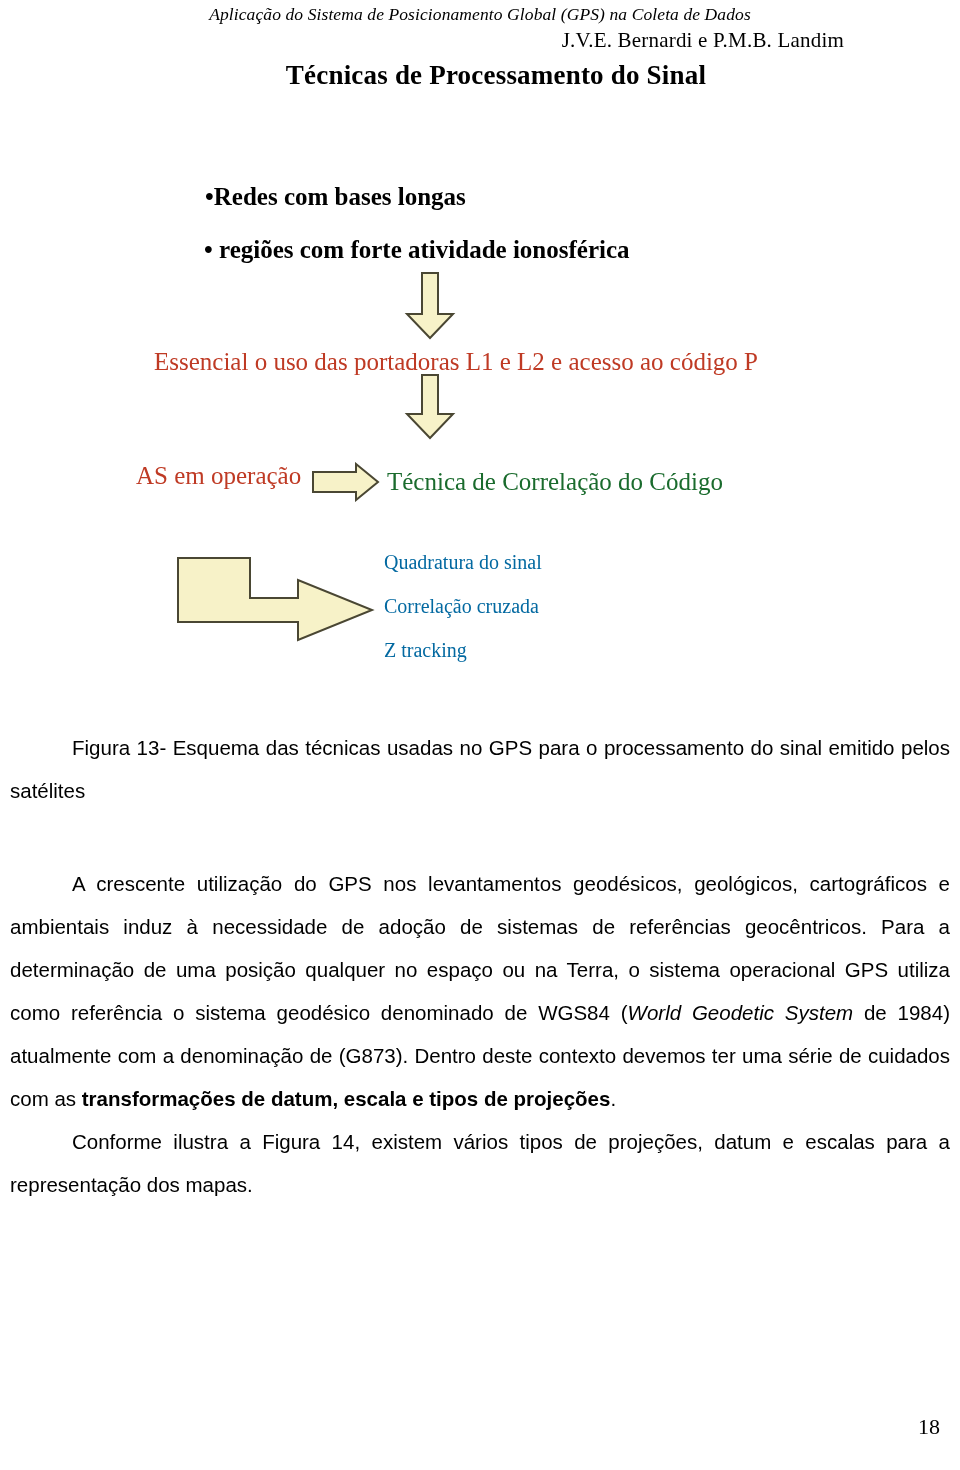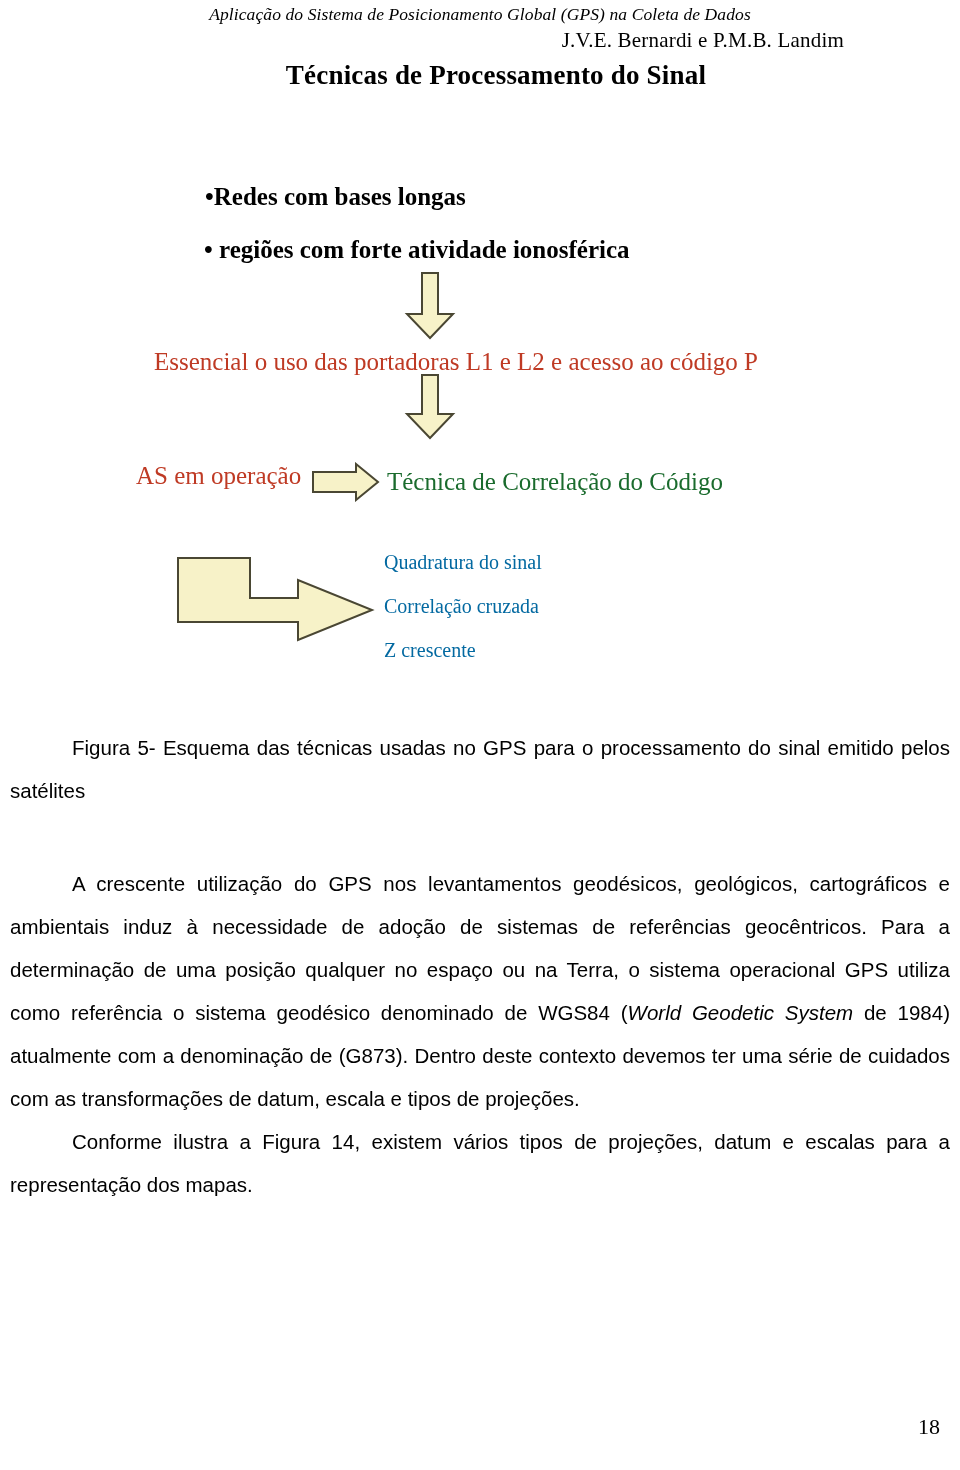--- a/index.html
+++ b/index.html
@@ -177,21 +177,21 @@
     font-size: 20.5px;
     line-height: 43px;
     text-align: justify;
     text-justify: inter-word;
   }
   .body-text p {
     margin: 0;
     text-indent: 62px;
   }
   .body-text .it { font-style: italic; }
-  .body-text .bd { font-weight: normal; margin-top: 33px; }
+  .body-text .bd { font-weight: bold; margin-top: 33px; }
 
   
   .pagenum {
     position: absolute;
     right: 20px;
     top: 1414px;
     font-size: 22px;
     font-family: "Liberation Serif", "DejaVu Serif", serif;
   }
 </style>
@@ -229,26 +229,26 @@
 
     <svg class="arrow-svg" id="arrow-elbow" width="200" height="108" viewBox="0 0 200 108" aria-hidden="true">
       <polygon points="2,2 74,2 74,42 122,42 122,24 196,54 122,84 122,66 2,66" fill="#f7f2c8" stroke="#4a4733" stroke-width="2" stroke-linejoin="miter"></polygon>
     </svg>
 
     <div class="tecnica-corr">Técnica de Correlação do Código</div>
 
     <div class="green-list">
       <div class="gitem">Quadratura do sinal</div>
       <div class="gitem">Correlação cruzada</div>
-      <div class="gitem">Z crescente</div>
+      <div class="gitem">Z tracking</div>
     </div>
 
   </div>
 
-  <div class="caption">Figura 5- Esquema das técnicas usadas no GPS para o processamento do sinal emitido pelos satélites</div>
+  <div class="caption">Figura 13- Esquema das técnicas usadas no GPS para o processamento do sinal emitido pelos satélites</div>
 
   <div class="body-text">
     <p><span>A crescente utilização do GPS nos levantamentos geodésicos, geológicos, cartográficos e ambientais induz à necessidade de adoção de sistemas de referências geocêntricos. Para a determinação de uma posição qualquer no espaço ou na Terra, o sistema operacional GPS utiliza como referência o sistema geodésico denominado de WGS84 (</span><span class="it">World Geodetic System</span><span> de 1984) atualmente com a denominação de (G873). Dentro deste contexto devemos ter uma série de cuidados com as </span><span class="bd">transformações de datum, escala e tipos de projeções</span><span>.</span></p>
     <p>Conforme ilustra a Figura 14, existem vários tipos de projeções, datum e escalas para a representação dos mapas.</p>
   </div>
 
   <div class="pagenum">18</div>
 
 </div>
 

